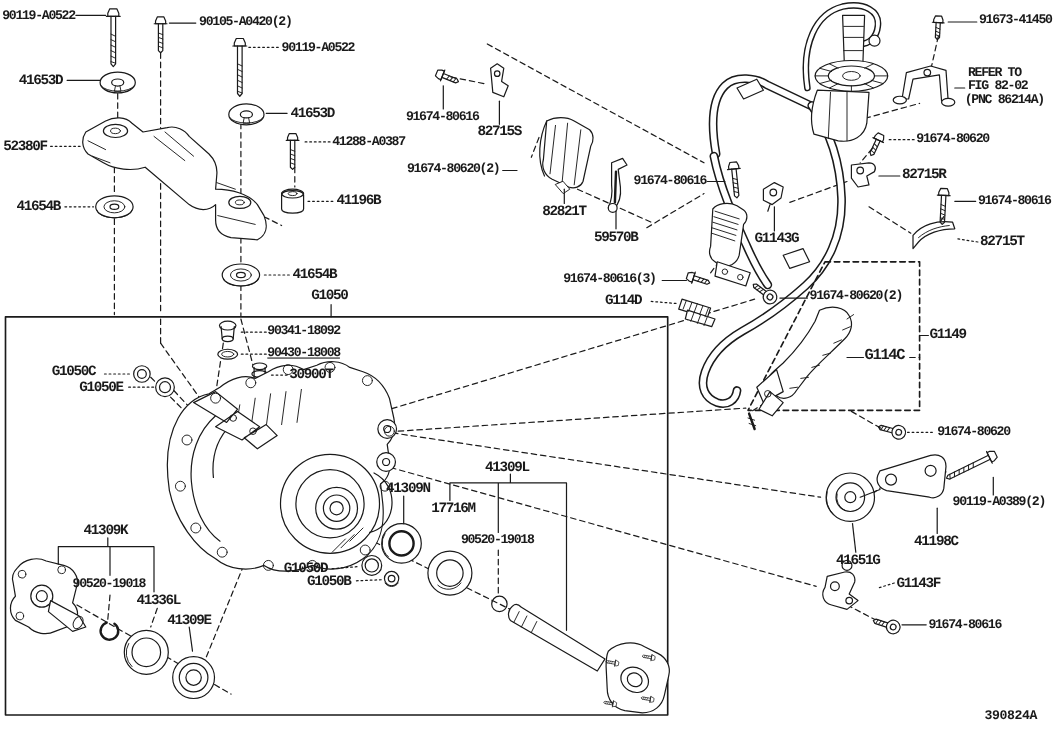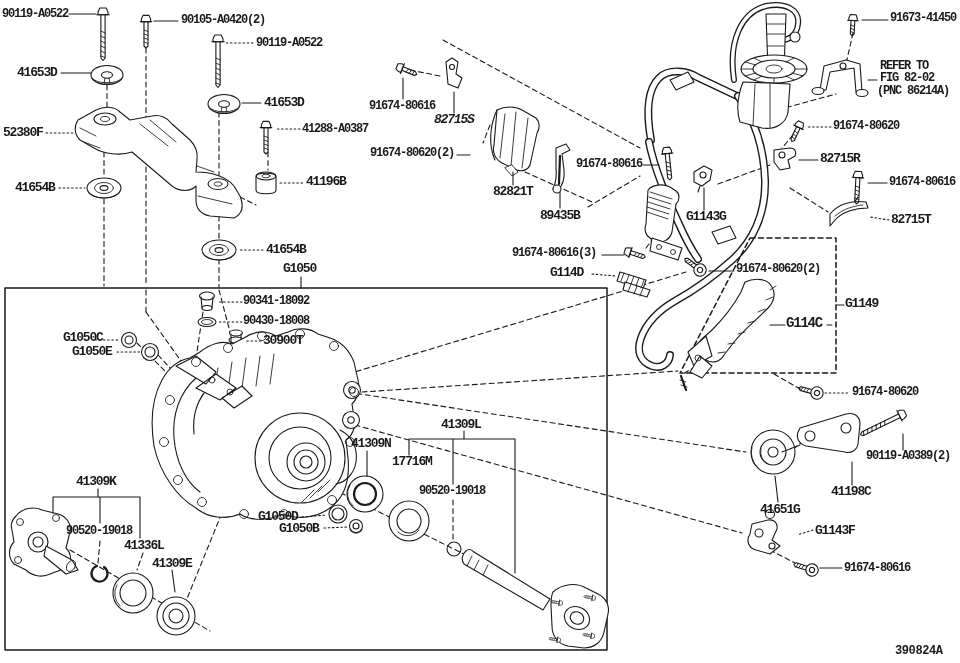--- a/index.html
+++ b/index.html
@@ -455,39 +455,39 @@
       <div class="lbl" style="left: 256px; top: 37px;">90119-A0522</div>
       <div class="lbl" style="left: 17px; top: 66px; font-size: 13px;">41653D</div>
       <div class="lbl" style="left: 264px; top: 96px; font-size: 13px;">41653D</div>
       <div class="lbl" style="left: 3px; top: 126px; font-size: 13px;">52380F</div>
       <div class="lbl" style="left: 302px; top: 123px;">41288-A0387</div>
       <div class="lbl" style="left: 306px; top: 175px; font-size: 13px;">41196B</div>
       <div class="lbl" style="left: 15px; top: 181px; font-size: 13px;">41654B</div>
       <div class="lbl" style="left: 266px; top: 243px; font-size: 13px;">41654B</div>
       <div class="lbl" style="left: 283px; top: 262px; font-size: 13px;">G1050</div>
       <div class="lbl" style="left: 243px; top: 295px;">90341-18092</div>
-      <div class="lbl" style="left: 243px; top: 315px;">90430-18008</div>
+      <div class="lbl" style="left: 243px; top: 315px; text-decoration: underline;">90430-18008</div>
       <div class="lbl" style="left: 263px; top: 334px; font-size: 13px;">30900T</div>
-      <div class="lbl" style="left: 63px; top: 331px; font-size: 13px;">G1050C</div>
+      <div class="lbl" style="left: 47px; top: 331px; font-size: 13px;">G1050C</div>
       <div class="lbl" style="left: 72px; top: 345px; font-size: 13px;">G1050E</div>
       <div class="lbl" style="left: 76px; top: 475px; font-size: 13px;">41309K</div>
       <div class="lbl" style="left: 66px; top: 525px;">90520-19018</div>
       <div class="lbl" style="left: 124px; top: 539px; font-size: 13px;">41336L</div>
       <div class="lbl" style="left: 152px; top: 557px; font-size: 13px;">41309E</div>
       <div class="lbl" style="left: 258px; top: 510px; font-size: 13px;">G1050D</div>
       <div class="lbl" style="left: 279px; top: 522px; font-size: 13px;">G1050B</div>
       <div class="lbl" style="left: 351px; top: 437px; font-size: 13px;">41309N</div>
       <div class="lbl" style="left: 392px; top: 455px; font-size: 13px;">17716M</div>
       <div class="lbl" style="left: 441px; top: 418px; font-size: 13px; text-align: center;">41309L</div>
       <div class="lbl" style="left: 419px; top: 485px;">90520-19018</div>
       <div class="lbl" style="left: 369px; top: 100px;">91674-80616</div>
-      <div class="lbl" style="left: 434px; top: 113px; font-size: 13px; font-style: italic;">82715S</div>
+      <div class="lbl" style="left: 434px; top: 113px; font-size: 13px;">82715S</div>
       <div class="lbl" style="left: 370px; top: 147px;">91674-80620(2)</div>
       <div class="lbl" style="left: 493px; top: 185px; font-size: 13px;">82821T</div>
-      <div class="lbl" style="left: 540px; top: 209px; font-size: 13px;">89435B</div>
+      <div class="lbl" style="left: 540px; top: 209px; font-size: 13px;">59570B</div>
       <div class="lbl" style="left: 576px; top: 158px;">91674-80616</div>
       <div class="lbl" style="left: 686px; top: 210px; font-size: 13px;">G1143G</div>
       <div class="lbl" style="left: 512px; top: 247px;">91674-80616(3)</div>
       <div class="lbl" style="left: 550px; top: 266px; font-size: 13px;">G114D</div>
       <div class="lbl" style="left: 736px; top: 263px;">91674-80620(2)</div>
       <div class="lbl" style="left: 890px; top: 12px;">91673-41450</div>
       <div class="lbl" style="left: 880px; top: 60px;">REFER TO</div>
       <div class="lbl" style="left: 880px; top: 72px;">FIG 82-02</div>
       <div class="lbl" style="left: 877px; top: 85px;">(PNC 86214A)</div>
       <div class="lbl" style="left: 833px; top: 120px;">91674-80620</div>

